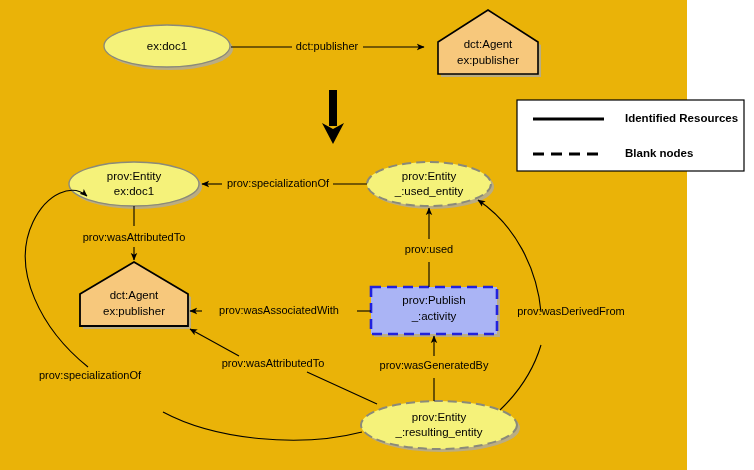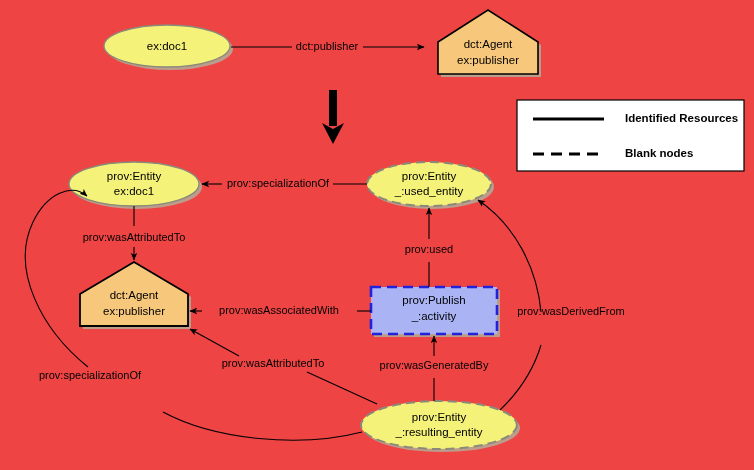--- a/index.html
+++ b/index.html
@@ -1,19 +1,19 @@
 <!DOCTYPE html>
 <html><head>
 <meta charset="utf-8">
 <title>PROV mapping diagram</title>
 <style>
   html,body{margin:0;padding:0;background:#ffffff;}
   body{width:754px;height:470px;overflow:hidden;
        font-family:"Liberation Sans","DejaVu Sans",sans-serif;}
-  #stage{position:relative;width:754px;height:470px;background:#ef4444;}
+  #stage{position:relative;width:687px;height:470px;background:#eab308;}
   svg{display:block;}
   .nodetext{font-family:"Liberation Sans","DejaVu Sans",sans-serif;
             font-size:11.5px;fill:#000;text-anchor:middle;dominant-baseline:middle;}
   .edgelabel{font-family:"Liberation Sans","DejaVu Sans",sans-serif;
              font-size:11px;fill:#000;text-anchor:middle;dominant-baseline:middle;}
   .legendtext{font-family:"Liberation Sans","DejaVu Sans",sans-serif;
               font-size:11.5px;font-weight:bold;fill:#000;
               text-anchor:start;dominant-baseline:middle;}
   .edge{fill:none;stroke:#000;stroke-width:1.1;}
   .shadow{fill:#b3ab96;opacity:.85;stroke:none;}

